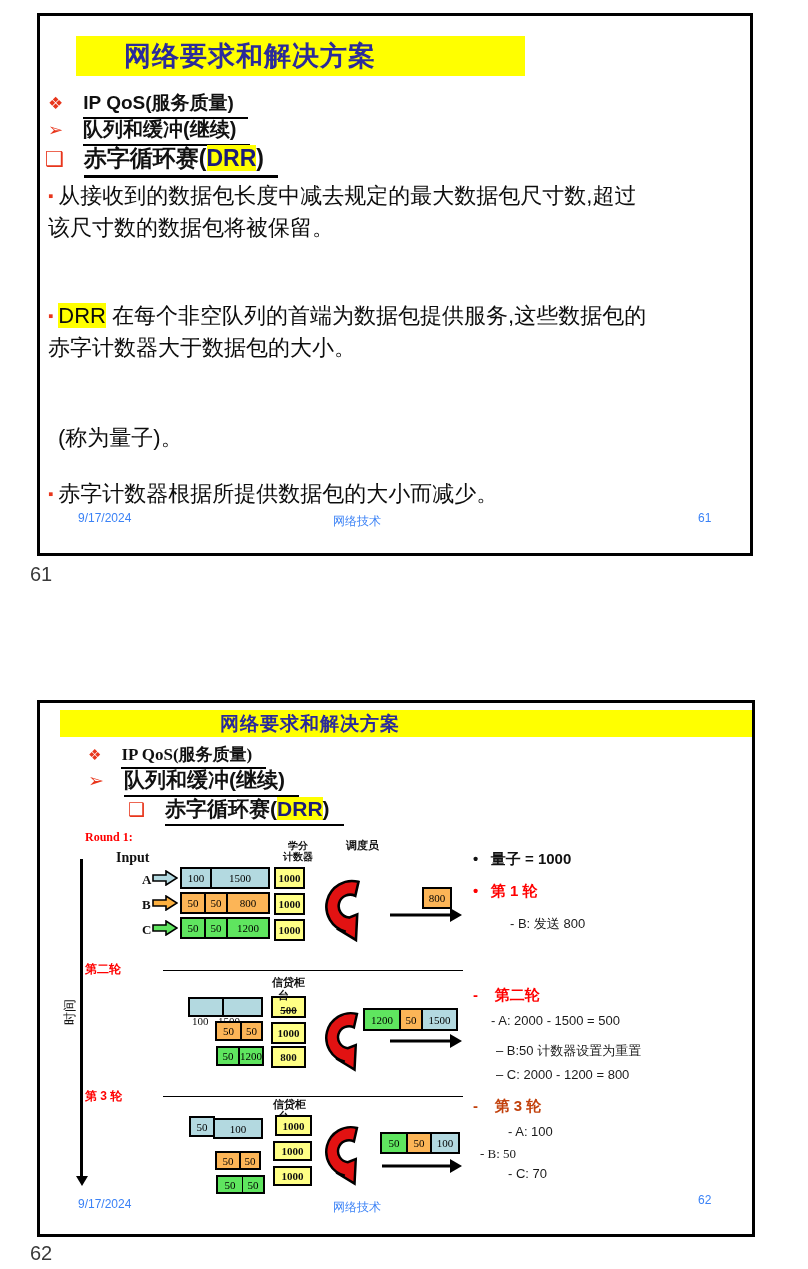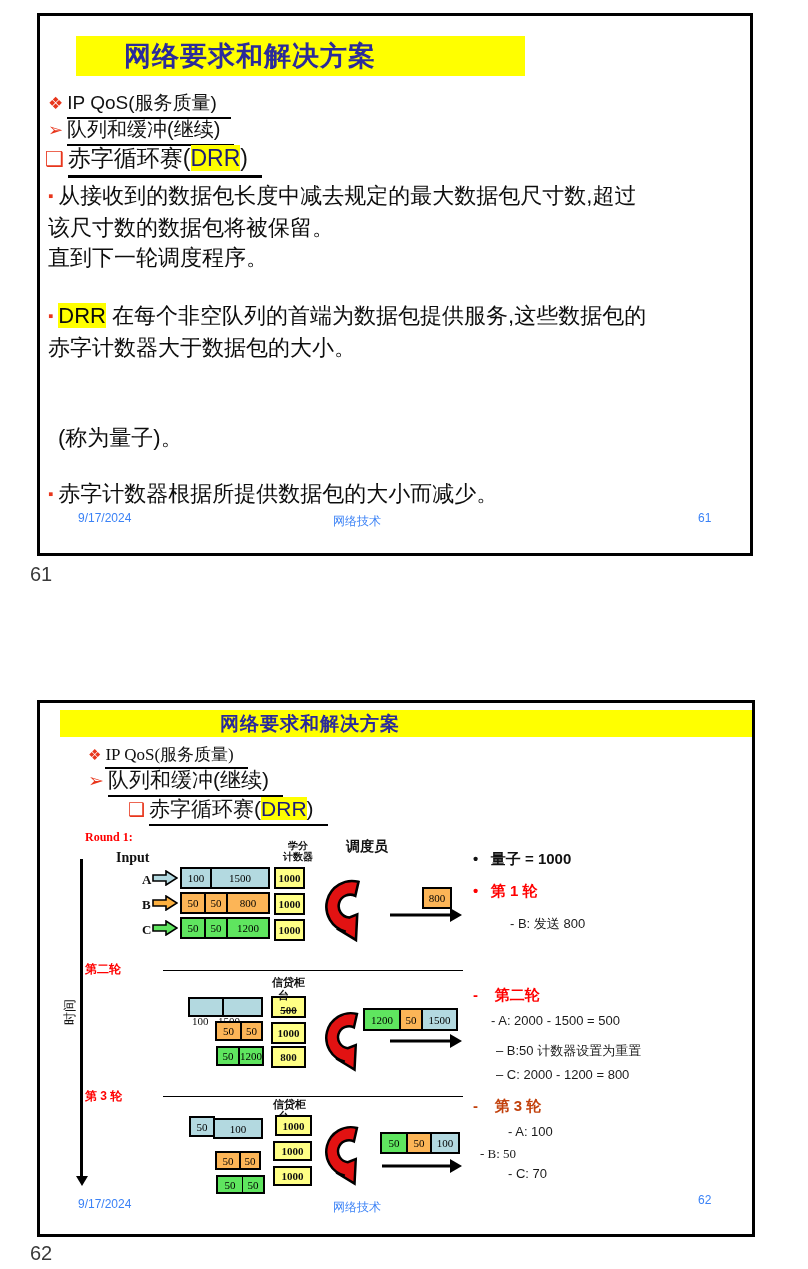--- a/index.html
+++ b/index.html
@@ -8,21 +8,21 @@
   .abs{position:absolute;}
   .slide{position:absolute;background:#fff;border:3px solid #000;box-sizing:border-box;}
   #s61{left:37px;top:13px;width:716px;height:543px;}
   #s62{left:37px;top:700px;width:718px;height:537px;}
   .pagelabel{font-size:20px;color:#3a3a3a;}
   
   .titlebar61{left:36px;top:20px;width:449px;height:40px;background:#ffff00;}
   .title61{display:block;padding-left:48px;line-height:40px;font-size:27px;font-weight:bold;color:#2b2b9a;letter-spacing:1px;}
   .hrow{display:flex;align-items:baseline;white-space:nowrap;}
   .bullet-red{color:#e8361c;margin-right:4px;}
-  .u{border-bottom:3px solid #000;padding-bottom:1px;padding-right:14px;font-weight:normal;white-space:nowrap;}
+  .u{border-bottom:3px solid #000;padding-bottom:1px;padding-right:14px;font-weight:bold;white-space:nowrap;margin-left:16px;}
   .hl{background:#ffff00;}
   .body-line{font-size:22px;white-space:nowrap;color:#0d0d0d;}
   .sq{color:#e8361c;font-size:15px;margin-right:5px;vertical-align:2px;}
   .footer{font-size:12px;color:#3b82f6;}
   
   .titlebar62{left:20px;top:7px;width:692px;height:27px;background:#ffff00;}
   .title62{display:block;padding-left:160px;line-height:27px;font-size:19px;font-weight:bold;color:#2b2b9a;letter-spacing:1px;}
   .serif{font-family:"Liberation Serif","DejaVu Serif",serif;}
   .redlbl{color:#f00;font-weight:bold;}
   .qbox{position:absolute;display:flex;border:2px solid #000;box-sizing:border-box;}
@@ -58,21 +58,20 @@
       <span class="bullet-red" style="font-size:18px;">➢</span>
       <span class="u" style="border-bottom-width:2px;">队列和缓冲(继续)</span>
     </div>
     <div class="abs hrow" style="left:5px;top:127px;font-size:23px;">
       <span class="bullet-red" style="font-size:21px;">❑</span>
       <span class="u"><span>赤字循环赛(</span><span class="hl" style="color:#1b1b7a;">DRR</span><span>)</span></span>
     </div>
 
     <div class="abs body-line" style="left:8px;top:165px;"><span class="sq">▪</span><span>从接收到的数据包长度中减去规定的最大数据包尺寸数,超过</span></div>
     <div class="abs body-line" style="left:8px;top:197px;"><span>该尺寸数的数据包将被保留。</span></div>
-    <div class="abs body-line" style="left:8px;top:227px;"><span>直到下一轮调度程序。</span></div>
 
     <div class="abs body-line" style="left:8px;top:285px;"><span class="sq">▪</span><span class="hl">DRR</span><span> 在每个非空队列的首端为数据包提供服务,这些数据包的</span></div>
     <div class="abs body-line" style="left:8px;top:317px;"><span>赤字计数器大于数据包的大小。</span></div>
 
     <div class="abs body-line" style="left:18px;top:407px;"><span>(称为量子)。</span></div>
 
     <div class="abs body-line" style="left:8px;top:463px;"><span class="sq">▪</span><span>赤字计数器根据所提供数据包的大小而减少。</span></div>
 
     <div class="abs footer" style="left:38px;top:495px;">9/17/2024</div>
     <div class="abs footer" style="left:293px;top:497px;">网络技术</div>
@@ -102,21 +101,21 @@
     <div class="vline" style="left:40px;top:156px;height:318px;"></div>
     <div class="varrowhead" style="left:36px;top:473px;"></div>
     <div class="abs" style="left:1px;top:300px;width:58px;height:18px;transform:rotate(-90deg);font-size:13px;text-align:center;">时间</div>
 
     <div class="abs serif redlbl" style="left:45px;top:127px;font-size:12px;">Round 1:</div>
     <div class="abs serif" style="left:76px;top:147px;font-size:14px;font-weight:bold;">Input</div>
     <div class="abs tinylbl" style="left:243px;top:137px;">
       <span>学分</span><br>
       <span>计数器</span>
     </div>
-    <div class="abs" style="left:306px;top:135px;font-size:14px;font-weight:bold;">调度员</div>
+    <div class="abs" style="left:306px;top:135px;font-size:11px;font-weight:bold;">调度员</div>
 
     <div class="abs serif" style="left:102px;top:169px;font-size:13px;font-weight:bold;">A</div>
     <svg class="abs" style="left:112px;top:167px;" width="26" height="16" viewBox="0 0 26 16">
         <path d="M1,5 L14,5 L14,1 L25,8 L14,15 L14,11 L1,11 Z" fill="#b3d9e0" stroke="#000" stroke-width="1.6"></path>
       </svg>
     <div class="qbox qa" style="left:140px;top:164px;width:90px;height:22px;">
       <div class="c" style="width:28px;">100</div>
       <div class="c" style="flex:1;">1500</div>
     </div>
     <div class="credit" style="left:234px;top:164px;width:31px;height:22px;">1000</div>

